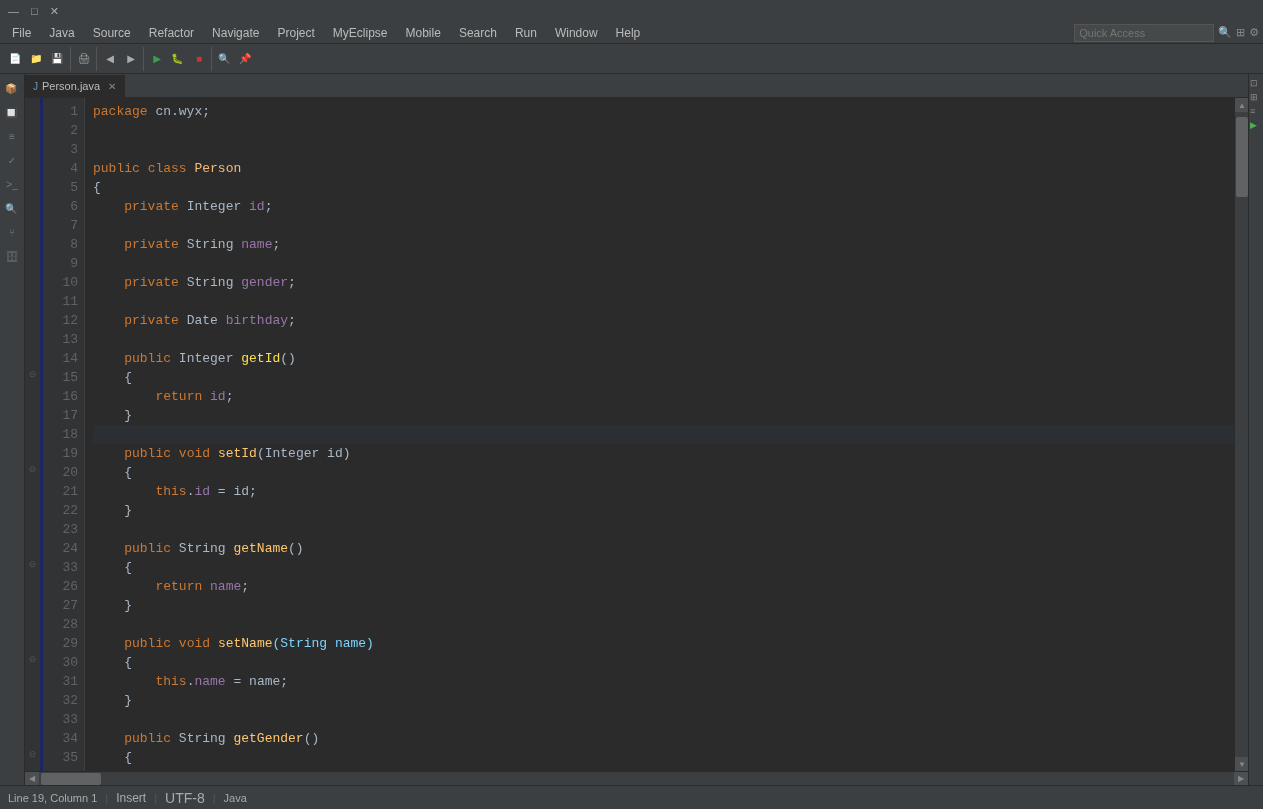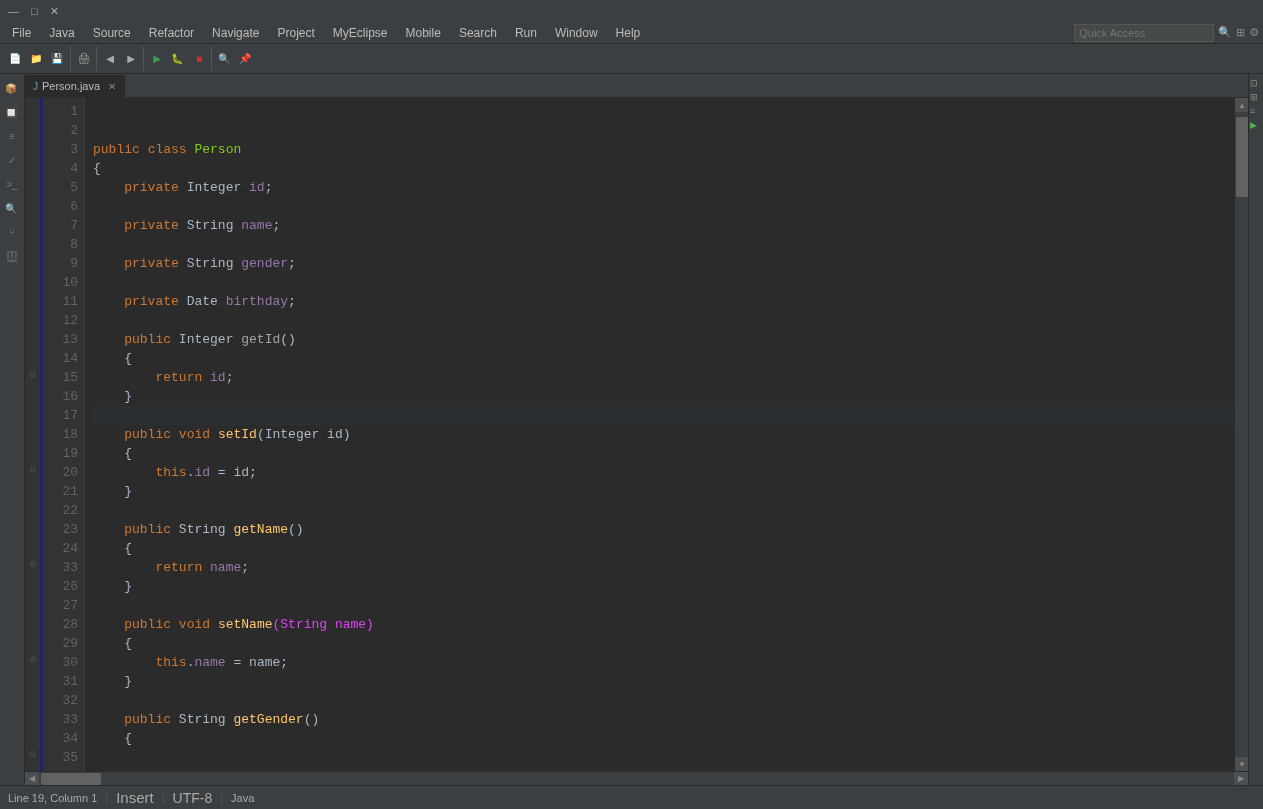--- a/index.html
+++ b/index.html
@@ -433,28 +433,31 @@
         <div>32</div>
         <div>33</div>
         <div>34</div>
         <div>35</div>
         <div>36</div>
 
       </div>
 
       <div id="code-content" style="flex:1; padding:4px 0 4px 8px; font-family:'Courier New',monospace; font-size:13px; line-height:19px; color:#a9b7c6; overflow:hidden; background:#2b2b2b;">
 
-
-        <div class="code-line">&nbsp;</div>
-
-
-        <div class="code-line">&nbsp;</div>
-
-        <div class="code-line">
-          <span style="color:#cc7832;">public</span><span style="color:#a9b7c6;"> </span><span style="color:#cc7832;">class</span><span style="color:#84cc16;"> Person</span>
+        <div class="code-line">
+          <span style="color:#cc7832;">package</span><span style="color:#a9b7c6;"> cn.wyx;</span>
+        </div>
+
+        <div class="code-line">&nbsp;</div>
+
+
+        <div class="code-line">&nbsp;</div>
+
+        <div class="code-line">
+          <span style="color:#cc7832;">public</span><span style="color:#a9b7c6;"> </span><span style="color:#cc7832;">class</span><span style="color:#fdba74;"> Person</span>
         </div>
 
         <div class="code-line">
           <span style="color:#a9b7c6;">{</span>
         </div>
 
         <div class="code-line">
           <span style="color:#a9b7c6;">&nbsp;&nbsp;&nbsp;&nbsp;</span><span style="color:#cc7832;">private</span><span style="color:#a9b7c6;"> Integer </span><span style="color:#9876aa;">id</span><span style="color:#a9b7c6;">;</span>
         </div>
 
@@ -472,21 +475,21 @@
 
         <div class="code-line">&nbsp;</div>
 
         <div class="code-line">
           <span style="color:#a9b7c6;">&nbsp;&nbsp;&nbsp;&nbsp;</span><span style="color:#cc7832;">private</span><span style="color:#a9b7c6;"> Date </span><span style="color:#9876aa;">birthday</span><span style="color:#a9b7c6;">;</span>
         </div>
 
         <div class="code-line">&nbsp;</div>
 
         <div class="code-line">
-          <span style="color:#a9b7c6;">&nbsp;&nbsp;&nbsp;&nbsp;</span><span style="color:#cc7832;">public</span><span style="color:#a9b7c6;"> Integer </span><span style="color:#a3a3a3;">getId</span><span style="color:#a9b7c6;">()</span>
+          <span style="color:#a9b7c6;">&nbsp;&nbsp;&nbsp;&nbsp;</span><span style="color:#cc7832;">public</span><span style="color:#a9b7c6;"> Integer </span><span style="color:#fde047;">getId</span><span style="color:#a9b7c6;">()</span>
         </div>
 
         <div class="code-line">
           <span style="color:#a9b7c6;">&nbsp;&nbsp;&nbsp;&nbsp;{</span>
         </div>
 
         <div class="code-line">
           <span style="color:#a9b7c6;">&nbsp;&nbsp;&nbsp;&nbsp;&nbsp;&nbsp;&nbsp;&nbsp;</span><span style="color:#cc7832;">return</span><span style="color:#a9b7c6;"> </span><span style="color:#9876aa;">id</span><span style="color:#a9b7c6;">;</span>
         </div>
 
@@ -526,21 +529,21 @@
           <span style="color:#a9b7c6;">&nbsp;&nbsp;&nbsp;&nbsp;&nbsp;&nbsp;&nbsp;&nbsp;</span><span style="color:#cc7832;">return</span><span style="color:#a9b7c6;"> </span><span style="color:#9876aa;">name</span><span style="color:#a9b7c6;">;</span>
         </div>
 
         <div class="code-line">
           <span style="color:#a9b7c6;">&nbsp;&nbsp;&nbsp;&nbsp;}</span>
         </div>
 
         <div class="code-line">&nbsp;</div>
 
         <div class="code-line">
-          <span style="color:#a9b7c6;">&nbsp;&nbsp;&nbsp;&nbsp;</span><span style="color:#cc7832;">public</span><span style="color:#a9b7c6;"> </span><span style="color:#cc7832;">void</span><span style="color:#a9b7c6;"> </span><span style="color:#ffc66d;">setName</span><span style="color:#d946ef;">(String name)</span>
+          <span style="color:#a9b7c6;">&nbsp;&nbsp;&nbsp;&nbsp;</span><span style="color:#cc7832;">public</span><span style="color:#a9b7c6;"> </span><span style="color:#cc7832;">void</span><span style="color:#a9b7c6;"> </span><span style="color:#ffc66d;">setName</span><span style="color:#7dd3fc;">(String name)</span>
         </div>
 
         <div class="code-line">
           <span style="color:#a9b7c6;">&nbsp;&nbsp;&nbsp;&nbsp;{</span>
         </div>
 
         <div class="code-line">
           <span style="color:#a9b7c6;">&nbsp;&nbsp;&nbsp;&nbsp;&nbsp;&nbsp;&nbsp;&nbsp;</span><span style="color:#cc7832;">this</span><span style="color:#a9b7c6;">.</span><span style="color:#9876aa;">name</span><span style="color:#a9b7c6;"> = name;</span>
         </div>
 
@@ -582,18 +585,18 @@
     <div style="width:12px; height:12px; color:#888; font-size:9px; cursor:pointer;">⊡</div>
     <div style="width:12px; height:12px; color:#888; font-size:9px; cursor:pointer;">⊞</div>
     <div style="width:12px; height:12px; color:#888; font-size:9px; cursor:pointer;">≡</div>
     <div style="width:12px; height:12px; color:#4caf50; font-size:9px; cursor:pointer;">▶</div>
   </div>
 </div>
 
 <div id="status-bar" style="height:24px; background:#3c3f41; border-top:1px solid #2b2b2b; display:flex; align-items:center; font-size:11px; color:#aaa; padding:0 8px; gap:8px;">
   <span style="font-size:11px; color:#aaa;">Line 19, Column 1</span>
   <span style="color:#555;">|</span>
-  <span style="font-size:15px; color:#aaa;">Insert</span>
+  <span style="font-size:12px; color:#aaa;">Insert</span>
   <span style="color:#555;">|</span>
   <span style="font-size:14px; color:#aaa;">UTF-8</span>
   <span style="color:#555;">|</span>
   <span style="font-size:11px; color:#aaa;">Java</span>
 </div>
 
 </body></html>

